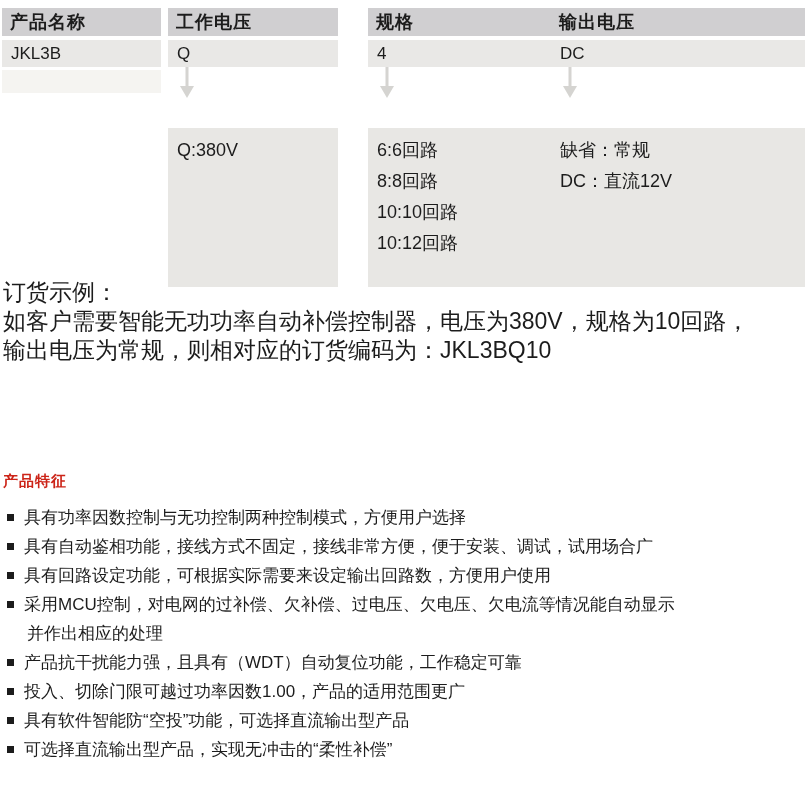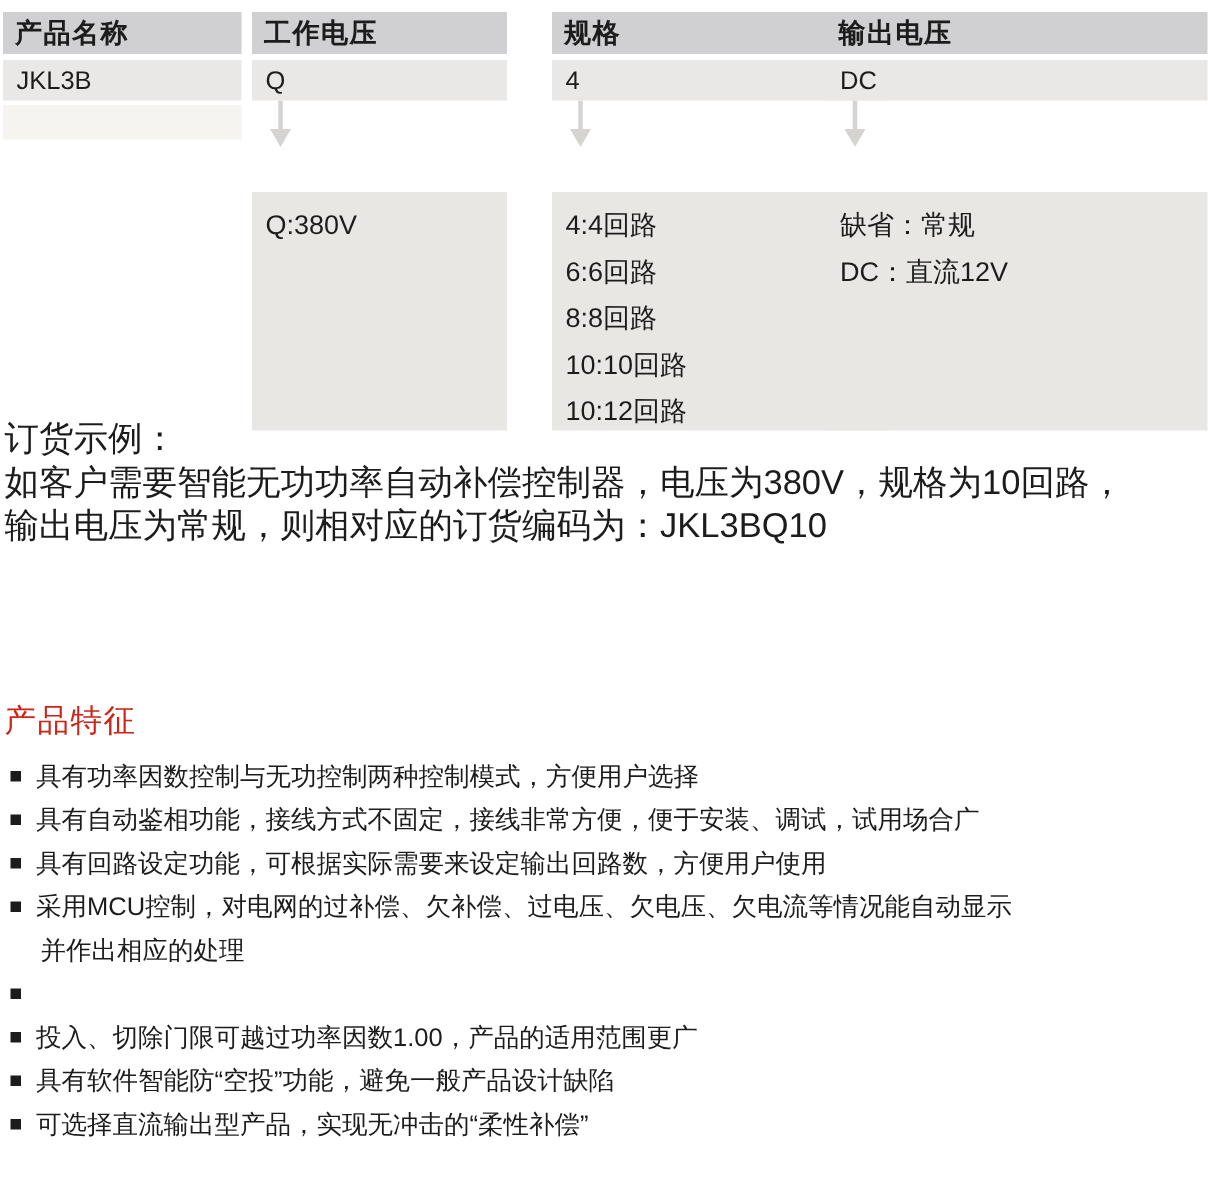--- a/index.html
+++ b/index.html
@@ -50,21 +50,21 @@
     padding:7px 0 0 9px;font-size:18px;line-height:31px;white-space:nowrap;margin-top:30px;
   }
 
   
   .ordering{position:absolute;top:278px;left:3px;font-size:23px;line-height:29px;}
   .oline{white-space:nowrap;}
 
   
   .features{position:absolute;top:468px;left:3px;width:800px;}
   .features h2{
-    margin:0;font-size:21px;line-height:26px;font-weight:normal;
+    margin:0;font-size:15px;line-height:26px;font-weight:bold;
     color:var(--accent_red);letter-spacing:1px;
   }
   .features ul{list-style:none;margin:9px 0 0 0;padding:0;}
   .features li{
     position:relative;padding-left:21px;height:29px;line-height:29px;
     font-size:17px;white-space:nowrap;
   }
   .features li.cont{padding-left:24px;}
   .sq{
     position:absolute;left:4px;top:11px;width:7px;height:7px;
@@ -97,21 +97,20 @@
     </div>
 
     <div class="col col-3">
       <div class="hdr">规格</div>
       <div class="val">4</div>
       <svg class="arrow" viewBox="0 0 14 31">
         <rect x="5.5" y="0" width="3" height="20" fill="var(--arrow_gray)"></rect>
         <polygon points="0,19 14,19 7,31" fill="var(--arrow_gray)"></polygon>
       </svg>
       <div class="box">
-        <div>4:4回路</div>
         <div>6:6回路</div>
         <div>8:8回路</div>
         <div>10:10回路</div>
         <div>10:12回路</div>
       </div>
     </div>
 
     <div class="col col-4">
       <div class="hdr">输出电压</div>
       <div class="val">DC</div>
@@ -134,20 +133,20 @@
   </div>
 
   <div class="features">
     <h2>产品特征</h2>
     <ul>
       <li><span class="sq"></span><span>具有功率因数控制与无功控制两种控制模式，方便用户选择</span></li>
       <li><span class="sq"></span><span>具有自动鉴相功能，接线方式不固定，接线非常方便，便于安装、调试，试用场合广</span></li>
       <li><span class="sq"></span><span>具有回路设定功能，可根据实际需要来设定输出回路数，方便用户使用</span></li>
       <li><span class="sq"></span><span>采用MCU控制，对电网的过补偿、欠补偿、过电压、欠电压、欠电流等情况能自动显示</span></li>
       <li class="cont"><span>并作出相应的处理</span></li>
-      <li><span class="sq"></span></li>
+      <li><span class="sq"></span><span>产品抗干扰能力强，且具有（WDT）自动复位功能，工作稳定可靠</span></li>
       <li><span class="sq"></span><span>投入、切除门限可越过功率因数1.00，产品的适用范围更广</span></li>
-      <li><span class="sq"></span><span>具有软件智能防“空投”功能，避免一般产品设计缺陷</span></li>
+      <li><span class="sq"></span><span>具有软件智能防“空投”功能，可选择直流输出型产品</span></li>
       <li><span class="sq"></span><span>可选择直流输出型产品，实现无冲击的“柔性补偿”</span></li>
     </ul>
   </div>
 
 </div>
 
 </body></html>

